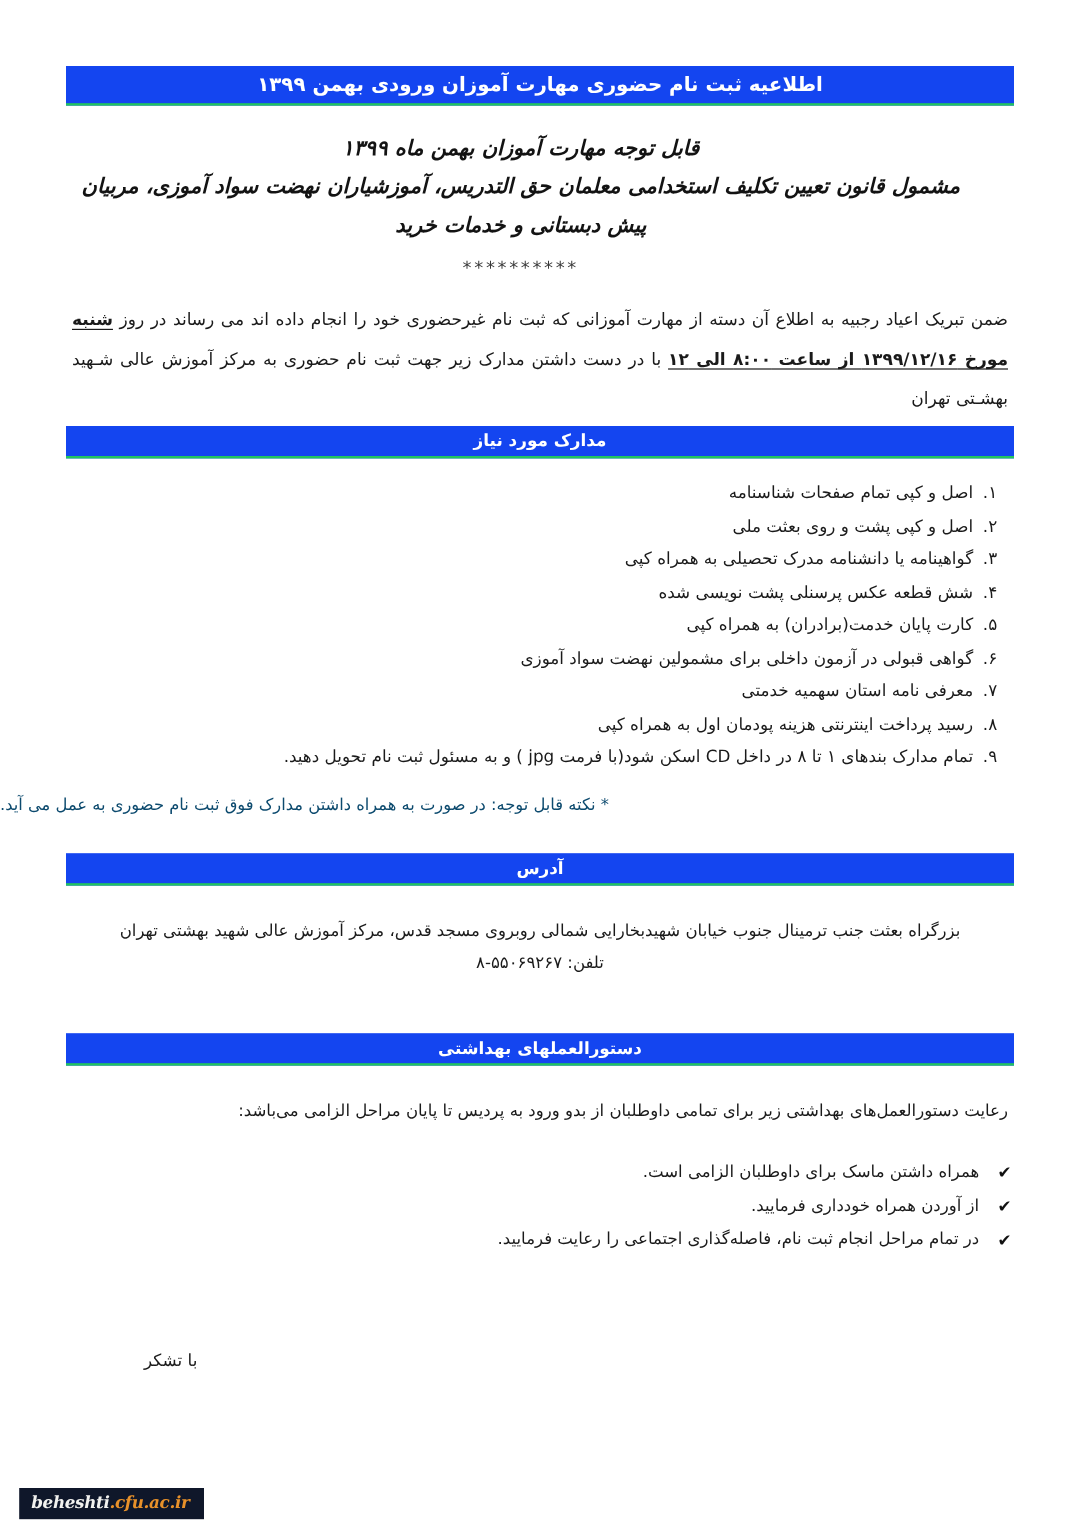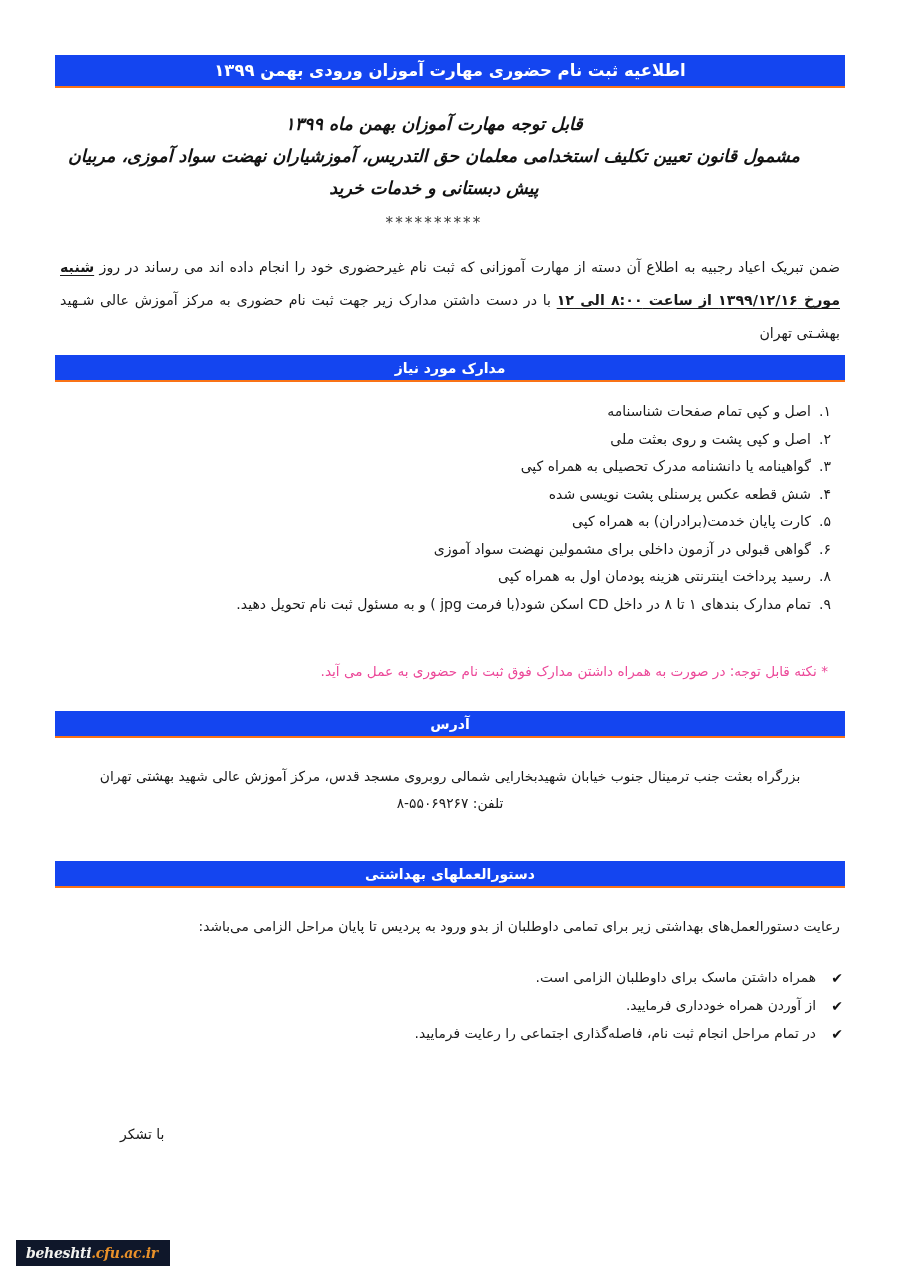--- a/index.html
+++ b/index.html
@@ -29,21 +29,21 @@
   .banner {
     position: absolute;
     left: 55px;
     width: 790px;
     background: #1445f0;
     color: #ffffff;
     text-align: center;
     font-weight: bold;
     letter-spacing: 0px;
     box-sizing: border-box;
-    border-bottom: 2px solid #f97316;
+    border-bottom: 2px solid #22c55e;
     display: flex;
     align-items: center;
     justify-content: center;
   }
 
   #banner-main {
     top: 55px;
     height: 33px;
     font-size: 16.5px;
   }
@@ -140,23 +140,23 @@
   }
 
   
   .docs-list li { padding-right: 0; }
 
   .note {
     position: absolute;
     top: 663px;
     left: 0;
     width: 828px;
-    text-align: right;
+    text-align: left;
     font-size: 13.6px;
-    color: #ec4899;
+    color: #0c4a6e;
     direction: rtl;
   }
   .note span { display: inline-block; }
 
   
   .address-block {
     position: absolute;
     top: 763px;
     left: 60px;
     width: 780px;
@@ -262,20 +262,21 @@
     <span>مدارک مورد نیاز</span>
   </div>
 
   <ol class="docs-list" id="docs-list">
       <li><span class="doc-row"><span class="doc-num">۱.</span><span>اصل و کپی تمام صفحات شناسنامه</span></span></li>
       <li><span class="doc-row"><span class="doc-num">۲.</span><span>اصل و کپی پشت و روی بعثت ملی</span></span></li>
       <li><span class="doc-row"><span class="doc-num">۳.</span><span>گواهینامه یا دانشنامه مدرک تحصیلی به همراه کپی</span></span></li>
       <li><span class="doc-row"><span class="doc-num">۴.</span><span>شش قطعه عکس پرسنلی پشت نویسی شده</span></span></li>
       <li><span class="doc-row"><span class="doc-num">۵.</span><span>کارت پایان خدمت(برادران) به همراه کپی</span></span></li>
       <li><span class="doc-row"><span class="doc-num">۶.</span><span>گواهی قبولی در آزمون داخلی برای مشمولین نهضت سواد آموزی</span></span></li>
+      <li><span class="doc-row"><span class="doc-num">۷.</span><span>معرفی نامه استان سهمیه خدمتی</span></span></li>
       <li><span class="doc-row"><span class="doc-num">۸.</span><span>رسید پرداخت اینترنتی هزینه پودمان اول به همراه کپی</span></span></li>
       <li><span class="doc-row"><span class="doc-num">۹.</span><span>تمام مدارک بندهای ۱ تا ۸ در داخل CD اسکن شود(با فرمت jpg ) و به مسئول ثبت نام تحویل دهید.</span></span></li>
     </ol>
 
   <div class="note">
     <span>* نکته قابل توجه: در صورت به همراه داشتن مدارک فوق ثبت نام حضوری به عمل می آید.</span>
   </div>
 
   <div class="banner" id="banner-address">
     <span>آدرس</span>

